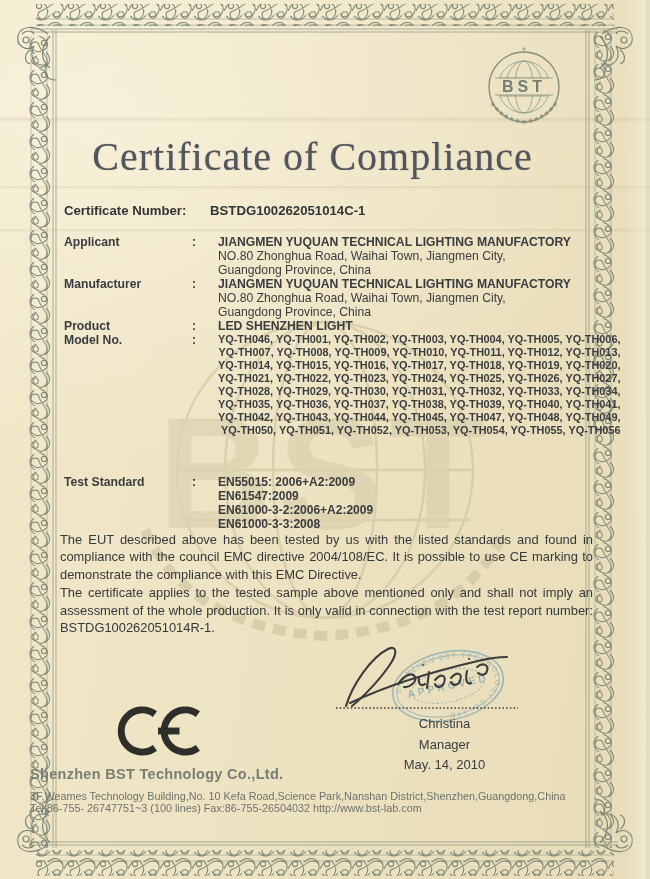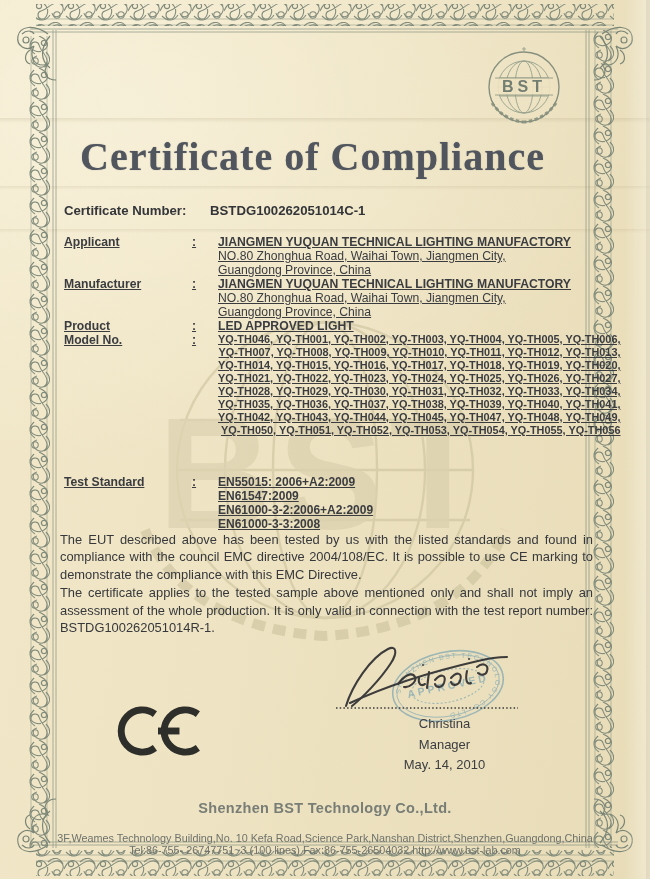--- a/index.html
+++ b/index.html
@@ -17,46 +17,46 @@
   #watermark{left:70px;top:280px;opacity:.5;}
   #borderArt{left:0;top:0;}
   .crease{left:0;width:650px;pointer-events:none}
   .c1{top:118px;height:5px;background:linear-gradient(to bottom,rgba(120,106,70,.13),rgba(120,106,70,0));}
   .c2{top:186px;height:4px;background:linear-gradient(to bottom,rgba(120,106,70,.11),rgba(120,106,70,0));}
   .c3{top:229px;height:4px;background:linear-gradient(to bottom,rgba(120,106,70,.10),rgba(120,106,70,0));}
   .edgeR{right:0;top:0;width:26px;height:879px;background:linear-gradient(to left,rgba(255,255,250,.38),rgba(255,255,250,0));}
   
   .title{
     left:40px;top:133px;width:545px;text-align:center;
-    font-family:"Liberation Serif", serif;font-weight:bold;font-size:40px;
+    font-family:"Liberation Serif", serif;font-weight:normal;font-size:40px;
     color:#51555d;letter-spacing:1px;
     text-shadow:0 0 1px rgba(81,85,93,.55);
   }
   
   .fields{left:64px;top:203px;width:530px;}
   .certrow{display:flex;font-size:13.2px;font-weight:bold;margin-bottom:17px;color:#333539}
   .certrow .clbl{width:146px}
-  .row{display:flex;font-size:12.2px;line-height:14px;text-decoration:underline;}
+  .row{display:flex;font-size:12.2px;line-height:14px;}
   .lbl{width:128px;font-weight:bold;flex:none}
   .sep{width:26px;font-weight:bold;flex:none;text-align:left}
   .val{flex:1}
   .b{font-weight:bold}
   .models{font-size:10.9px;font-weight:bold;line-height:13px;letter-spacing:0;text-align:right;}
   .models div{white-space:nowrap}
   .tests{font-size:12px;font-weight:bold;line-height:14px;margin-top:0}
   .gap38{height:38px}
   
   .paras{left:60px;top:531px;width:533px;font-size:12.9px;line-height:17.4px;text-align:justify;color:#36383c}
   .paras p{margin:0 0 1px 0}
   
   .sigtext{left:362px;top:714px;width:165px;text-align:center;font-size:13px;font-weight:normal;line-height:20.5px;color:#3b3d41}
   
-  .footer{left:30px;top:800px;width:590px;text-align:center;}
+  .footer{left:30px;top:766px;width:590px;}
   .f-co{font-size:14.5px;font-weight:bold;color:#787d76;letter-spacing:.3px}
-  .f-ad{font-size:10.8px;color:#6e726c;margin-top:16px}
+  .f-ad{font-size:10.8px;color:#6e726c;margin-top:8px}
   .f-tel{font-size:10.8px;color:#6e726c;}
 </style>
 </head>
 <body>
 
 <div class="sheet">
 
   <svg id="watermark" class="abs" width="510" height="400" viewBox="0 0 510 400" aria-hidden="true">
     <g stroke="#c6bc96" fill="none" stroke-width="2.4">
       <circle cx="255" cy="190" r="148"></circle>
@@ -157,21 +157,21 @@
       <span class="val">
         <span class="b">JIANGMEN YUQUAN TECHNICAL LIGHTING MANUFACTORY</span><br>
         <span>NO.80 Zhonghua Road, Waihai Town, Jiangmen City,</span><br>
         <span>Guangdong Province, China</span>
       </span>
     </div>
 
     <div class="row">
       <span class="lbl">Product</span>
       <span class="sep">:</span>
-      <span class="val b">LED APPROVED LIGHT</span>
+      <span class="val b">LED SHENZHEN LIGHT</span>
     </div>
 
     <div class="row">
       <span class="lbl" style="font-size:12.2px">Model No.</span>
       <span class="sep">:</span>
       <span class="val models">
         <div>YQ-TH046, YQ-TH001, YQ-TH002, YQ-TH003, YQ-TH004, YQ-TH005, YQ-TH006,</div>
         <div>YQ-TH007, YQ-TH008, YQ-TH009, YQ-TH010, YQ-TH011, YQ-TH012, YQ-TH013,</div>
         <div>YQ-TH014, YQ-TH015, YQ-TH016, YQ-TH017, YQ-TH018, YQ-TH019, YQ-TH020,</div>
         <div>YQ-TH021, YQ-TH022, YQ-TH023, YQ-TH024, YQ-TH025, YQ-TH026, YQ-TH027,</div>

